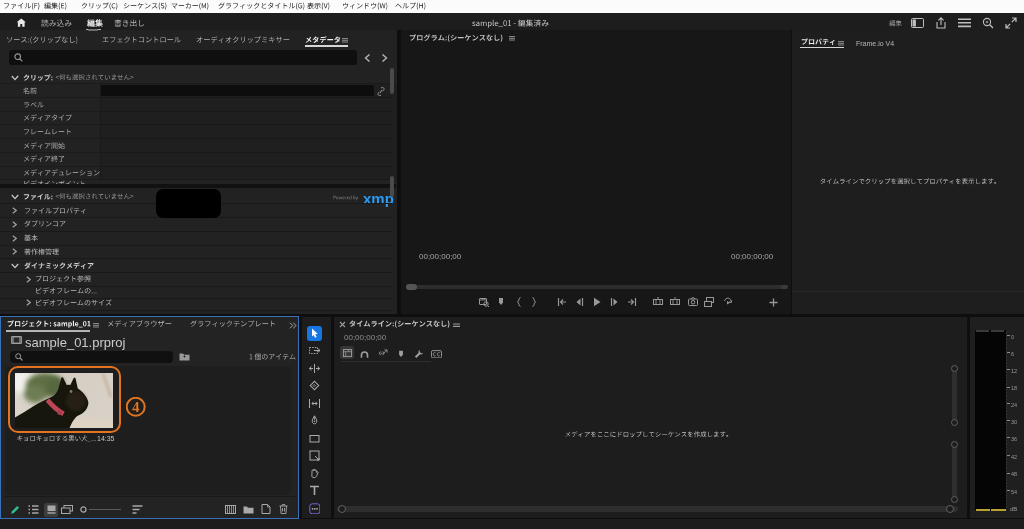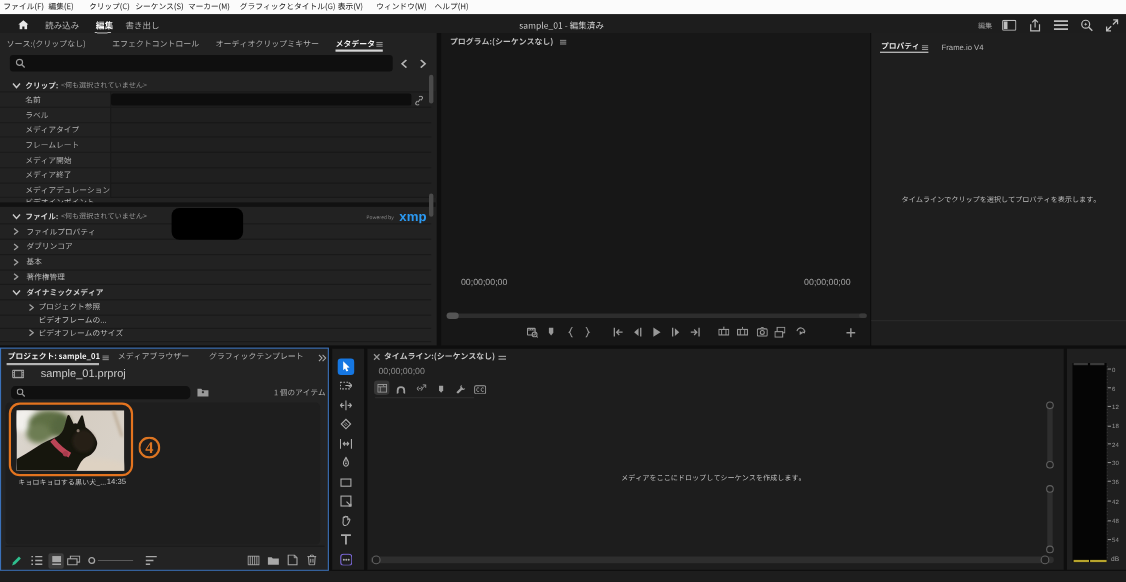--- a/index.html
+++ b/index.html
@@ -161,21 +161,21 @@
   </svg>
 <svg style="position:absolute;left:23px;top:192.5px;overflow:visible" width="30" height="9" viewBox="0 -6.16 30.27 8.68">
     <path d="M6.2 -4.7 5.5 -5.1C5.3 -5.1 5.1 -5 5 -5C4.6 -5 2.3 -5 1.8 -5C1.5 -5 1.1 -5.1 0.9 -5.1V-4.1C1.1 -4.1 1.4 -4.1 1.7 -4.1C2.3 -4.1 4.6 -4.1 5 -4.1C4.9 -3.5 4.6 -2.8 4.2 -2.2C3.6 -1.5 2.8 -0.9 1.4 -0.5L2.2 0.3C3.5 -0.1 4.4 -0.8 5 -1.6C5.6 -2.4 5.9 -3.5 6.1 -4.2C6.1 -4.3 6.2 -4.5 6.2 -4.7Z M13.2 -3.5 12.7 -4C12.6 -3.9 12.3 -3.9 12.1 -3.9C11.8 -3.9 9.2 -3.9 8.9 -3.9C8.7 -3.9 8.4 -3.9 8.2 -4V-3.1C8.4 -3.1 8.7 -3.1 8.9 -3.1C9.2 -3.1 11.6 -3.1 11.9 -3.1C11.8 -2.8 11.3 -2.3 10.9 -2L11.6 -1.6C12.1 -1.9 12.8 -2.8 13 -3.2C13.1 -3.3 13.2 -3.4 13.2 -3.5ZM10.8 -2.8H9.9C9.9 -2.6 9.9 -2.4 9.9 -2.3C9.9 -1.4 9.8 -0.8 9 -0.2C8.8 -0.1 8.6 0 8.4 0.1L9.1 0.7C10.8 -0.2 10.8 -1.4 10.8 -2.8Z M14.4 -2.7 14.9 -1.8C15.7 -2.1 16.6 -2.5 17.3 -2.8V-0.6C17.3 -0.3 17.3 0.1 17.3 0.3H18.4C18.4 0.1 18.3 -0.3 18.3 -0.6V-3.4C19 -3.9 19.7 -4.4 20.2 -5L19.5 -5.7C19 -5.1 18.2 -4.4 17.5 -4C16.7 -3.5 15.7 -3 14.4 -2.7Z M24.5 -0.2 25.1 0.3C25.2 0.3 25.3 0.2 25.4 0.1C26.2 -0.3 27.2 -1 27.8 -1.8L27.2 -2.6C26.8 -1.9 26.1 -1.3 25.5 -1.1C25.5 -1.5 25.5 -4.2 25.5 -4.7C25.5 -5.1 25.6 -5.3 25.6 -5.4H24.5C24.5 -5.3 24.6 -5.1 24.6 -4.8C24.6 -4.2 24.6 -1 24.6 -0.7C24.6 -0.5 24.5 -0.3 24.5 -0.2ZM21.3 -0.3 22.1 0.3C22.7 -0.2 23.2 -0.9 23.4 -1.7C23.6 -2.4 23.6 -3.9 23.6 -4.7C23.6 -5 23.6 -5.3 23.6 -5.3H22.6C22.7 -5.2 22.7 -5 22.7 -4.7C22.7 -3.9 22.7 -2.5 22.5 -1.9C22.3 -1.3 21.9 -0.7 21.3 -0.3Z M29.1 -2.6C29.5 -2.6 29.8 -2.8 29.8 -3.2C29.8 -3.6 29.5 -3.9 29.1 -3.9C28.8 -3.9 28.5 -3.6 28.5 -3.2C28.5 -2.8 28.8 -2.6 29.1 -2.6ZM29.1 0.1C29.5 0.1 29.8 -0.2 29.8 -0.6C29.8 -1 29.5 -1.2 29.1 -1.2C28.8 -1.2 28.5 -1 28.5 -0.6C28.5 -0.2 28.8 0.1 29.1 0.1Z" fill="#d8d8d8"></path>
   </svg>
 <svg style="position:absolute;left:54px;top:193px;overflow:visible" width="81" height="8" viewBox="0 -5.90 81.14 8.31">
     <path d="M3.5 -1V-1.5L1.9 -2.1L0.9 -2.5V-2.5L1.9 -2.9L3.5 -3.5V-4L0.3 -2.7V-2.2Z M6 -5V-4.5H9.2V-0.2C9.2 -0 9.1 0 9 0C8.8 0 8.3 0 7.8 0C7.9 0.2 8 0.4 8 0.5C8.6 0.5 9.1 0.5 9.3 0.4C9.6 0.4 9.7 0.2 9.7 -0.2V-4.5H10.2V-5ZM6.7 -3.1H7.8V-1.7H6.7ZM6.2 -3.6V-0.8H6.7V-1.2H8.3V-3.6ZM5.5 -5.6C5.2 -4.6 4.6 -3.6 4 -3C4.1 -2.9 4.2 -2.6 4.3 -2.5C4.5 -2.7 4.7 -3 4.9 -3.3V0.5H5.4V-4.1C5.6 -4.6 5.8 -5 6 -5.5Z M11.1 -2.7 11 -2.2C11.5 -2.1 11.9 -2 12.4 -2C12.4 -1.6 12.4 -1.4 12.4 -1.2C12.4 -0.1 13.1 0.3 14 0.3C15.4 0.3 16.2 -0.3 16.2 -1.3C16.2 -1.9 16 -2.3 15.6 -2.8L15 -2.7C15.5 -2.3 15.7 -1.8 15.7 -1.4C15.7 -0.7 15.1 -0.2 14 -0.2C13.3 -0.2 12.9 -0.6 12.9 -1.3C12.9 -1.4 12.9 -1.7 13 -1.9H13.2C13.6 -1.9 14.1 -1.9 14.5 -2L14.5 -2.5C14 -2.4 13.6 -2.4 13.1 -2.4H13L13.1 -3.6H13.2C13.7 -3.6 14.1 -3.7 14.6 -3.7L14.6 -4.2C14.2 -4.1 13.7 -4.1 13.2 -4.1L13.3 -4.8C13.3 -4.9 13.3 -5.1 13.4 -5.3L12.8 -5.3C12.8 -5.2 12.8 -5.1 12.8 -4.8L12.7 -4.1C12.2 -4.2 11.7 -4.2 11.2 -4.4L11.2 -3.9C11.6 -3.8 12.2 -3.7 12.6 -3.7L12.5 -2.4C12 -2.5 11.5 -2.6 11.1 -2.7Z M17.5 -5.2C17.8 -4.9 18.3 -4.4 18.5 -4.1L18.9 -4.3C18.7 -4.7 18.2 -5.2 17.8 -5.5ZM21.7 -1.1C22.1 -0.8 22.6 -0.5 22.9 -0.3L23.4 -0.5C23.1 -0.7 22.5 -1.1 22 -1.3ZM20.4 -1.3C20.1 -1 19.6 -0.8 19.2 -0.6C19.3 -0.5 19.5 -0.4 19.6 -0.3C20 -0.5 20.5 -0.8 20.9 -1.1ZM18.7 -3H17.4V-2.5H18.2V-0.8C17.9 -0.5 17.6 -0.2 17.3 0L17.6 0.5C17.9 0.2 18.2 -0.1 18.5 -0.4C18.9 0.1 19.6 0.4 20.4 0.4C21.2 0.4 22.7 0.4 23.4 0.4C23.5 0.2 23.5 0 23.6 -0.1C22.8 -0 21.2 -0 20.4 -0C19.6 -0.1 19 -0.3 18.7 -0.8ZM21.8 -3.3V-2.8H20.7V-3.3H20.2V-2.8H19.2V-2.4H20.2V-1.8H19V-1.4H23.5V-1.8H22.3V-2.4H23.3V-2.8H22.3V-3.3ZM20.7 -2.4H21.8V-1.8H20.7ZM19.2 -4.6V-3.9C19.2 -3.5 19.4 -3.4 19.9 -3.4C20 -3.4 20.6 -3.4 20.7 -3.4C21.1 -3.4 21.2 -3.5 21.2 -3.9C21.1 -3.9 21 -4 20.9 -4.1C20.8 -3.8 20.8 -3.7 20.7 -3.7C20.5 -3.7 20 -3.7 19.9 -3.7C19.7 -3.7 19.7 -3.8 19.7 -3.9V-4.2H21V-5.4H19.1V-5H20.6V-4.6ZM21.5 -4.6V-3.9C21.5 -3.5 21.6 -3.4 22.1 -3.4C22.2 -3.4 22.9 -3.4 23 -3.4C23.4 -3.4 23.5 -3.5 23.5 -3.9C23.4 -4 23.2 -4 23.2 -4.1C23.1 -3.8 23.1 -3.7 22.9 -3.7C22.8 -3.7 22.3 -3.7 22.1 -3.7C21.9 -3.7 21.9 -3.8 21.9 -3.9V-4.2H23.2V-5.4H21.3V-5H22.8V-4.6Z M26.9 -5.2V-3C26.9 -2 26.8 -0.7 25.9 0.2C26 0.3 26.2 0.4 26.3 0.5C27.1 -0.3 27.3 -1.5 27.4 -2.5H28.2C28.5 -1.1 29 -0 30 0.5C30.1 0.4 30.3 0.2 30.4 0.1C29.5 -0.3 29 -1.3 28.7 -2.5H30V-5.2ZM27.4 -4.8H29.5V-3H27.4ZM24 -2.1 24.2 -1.6 25.1 -1.8V-0.1C25.1 0 25.1 0.1 25 0.1C24.9 0.1 24.6 0.1 24.2 0.1C24.3 0.2 24.3 0.4 24.4 0.5C24.9 0.5 25.2 0.5 25.4 0.4C25.5 0.4 25.6 0.2 25.6 -0.1V-2L26.6 -2.2L26.5 -2.7L25.6 -2.4V-3.8H26.5V-4.3H25.6V-5.6H25.1V-4.3H24.1V-3.8H25.1V-2.3Z M32.6 -2.1 32.1 -2.2C31.9 -1.8 31.8 -1.5 31.8 -1.1C31.8 -0.2 32.6 0.3 33.8 0.3C34.6 0.3 35.2 0.2 35.6 0.1L35.6 -0.4C35.1 -0.3 34.6 -0.2 33.9 -0.2C32.9 -0.2 32.3 -0.5 32.3 -1.2C32.3 -1.5 32.4 -1.8 32.6 -2.1ZM31.6 -4.2 31.6 -3.7C32.6 -3.6 33.6 -3.6 34.4 -3.7C34.6 -3.1 35 -2.5 35.2 -2.2C35 -2.2 34.5 -2.2 34.1 -2.3L34.1 -1.8C34.5 -1.8 35.4 -1.7 35.7 -1.6L36 -2C35.9 -2.1 35.8 -2.2 35.7 -2.4C35.4 -2.7 35.1 -3.2 34.9 -3.7C35.4 -3.8 35.9 -3.9 36.3 -4L36.2 -4.5C35.8 -4.4 35.2 -4.3 34.7 -4.2C34.6 -4.6 34.5 -5 34.4 -5.3L33.9 -5.3C33.9 -5.1 34 -4.9 34 -4.8L34.2 -4.1C33.5 -4.1 32.6 -4.1 31.6 -4.2Z M39.2 -4.8 39.1 -4.2C38.8 -4.1 38.4 -4.1 38.2 -4.1C38 -4.1 37.9 -4.1 37.7 -4.1L37.8 -3.5L39.1 -3.7L39.1 -3C38.7 -2.5 38 -1.5 37.6 -1L37.9 -0.5C38.2 -1 38.7 -1.6 39 -2.1L39 -1.9C39 -1.1 39 -0.8 39 -0.1C39 -0 39 0.1 39 0.3H39.6C39.5 0.1 39.5 -0 39.5 -0.2C39.5 -0.8 39.5 -1.2 39.5 -1.8C39.5 -2 39.5 -2.3 39.5 -2.6C40.1 -3.2 40.9 -3.8 41.5 -3.8C41.8 -3.8 42 -3.7 42 -3.3C42 -2.6 41.8 -1.5 41.8 -0.8C41.8 -0.2 42.1 0 42.5 0C43 0 43.4 -0.2 43.7 -0.5L43.7 -1.1C43.3 -0.7 43 -0.5 42.6 -0.5C42.4 -0.5 42.3 -0.7 42.3 -0.9C42.3 -1.6 42.5 -2.8 42.5 -3.4C42.5 -4 42.2 -4.3 41.6 -4.3C40.9 -4.3 40.1 -3.7 39.6 -3.2L39.6 -3.6C39.7 -3.8 39.8 -3.9 39.9 -4.1L39.7 -4.3L39.7 -4.3C39.7 -4.8 39.8 -5.1 39.8 -5.3L39.2 -5.3C39.2 -5.2 39.2 -5 39.2 -4.8Z M44.5 -4.4 44.5 -3.9C45.3 -4 47 -4.2 47.7 -4.3C47.1 -3.9 46.4 -3 46.4 -2C46.4 -0.5 47.9 0.2 49.1 0.2L49.3 -0.3C48.2 -0.4 47 -0.8 47 -2.1C47 -2.9 47.6 -3.9 48.5 -4.2C48.9 -4.3 49.4 -4.3 49.8 -4.3V-4.9C49.4 -4.9 48.7 -4.8 48 -4.8C46.8 -4.7 45.5 -4.5 45.1 -4.5C45 -4.5 44.7 -4.5 44.5 -4.4Z M52.1 -4.7 51.5 -4.7C51.5 -4.5 51.5 -4.2 51.5 -4.1C51.5 -3.7 51.5 -2.9 51.6 -2.3C51.8 -0.6 52.4 0.1 53 0.1C53.5 0.1 53.9 -0.3 54.3 -1.5L53.8 -1.9C53.7 -1.3 53.4 -0.6 53 -0.6C52.5 -0.6 52.2 -1.3 52.1 -2.4C52.1 -3 52.1 -3.6 52.1 -4C52.1 -4.2 52.1 -4.5 52.1 -4.7ZM55.6 -4.5 55.1 -4.3C55.7 -3.5 56.1 -2.2 56.2 -0.9L56.8 -1.2C56.7 -2.3 56.2 -3.7 55.6 -4.5Z M60.7 -1.2 60.7 -0.7C60.7 -0.3 60.3 -0.2 60 -0.2C59.3 -0.2 59 -0.4 59 -0.7C59 -1 59.4 -1.3 60 -1.3C60.2 -1.3 60.5 -1.2 60.7 -1.2ZM58.6 -3.2 58.6 -2.7C59 -2.6 59.8 -2.6 60.2 -2.6H60.6L60.6 -1.7C60.5 -1.7 60.3 -1.7 60.1 -1.7C59.1 -1.7 58.5 -1.3 58.5 -0.7C58.5 -0 59.1 0.3 60 0.3C60.9 0.3 61.2 -0.2 61.2 -0.6L61.2 -1C61.9 -0.8 62.4 -0.4 62.8 -0L63.1 -0.5C62.7 -0.8 62.1 -1.3 61.2 -1.6L61.1 -2.6C61.8 -2.6 62.3 -2.7 63 -2.7L63 -3.2C62.4 -3.1 61.8 -3.1 61.1 -3.1V-3.1V-4C61.8 -4 62.4 -4.1 62.9 -4.2L62.9 -4.6C62.3 -4.5 61.7 -4.5 61.1 -4.5L61.1 -4.9C61.1 -5.1 61.1 -5.2 61.2 -5.3H60.6C60.6 -5.2 60.6 -5 60.6 -4.9V-4.4H60.3C59.9 -4.4 59 -4.5 58.6 -4.6L58.6 -4.1C59 -4 59.8 -4 60.3 -4H60.6V-3.1V-3H60.2C59.8 -3 59 -3.1 58.6 -3.2Z M64.3 -3.4 64.4 -2.8C64.6 -2.8 64.8 -2.9 65.1 -2.9L65.8 -3C65.8 -2.3 65.8 -1.6 65.8 -1.3C65.8 -0.2 66 0.1 67.5 0.1C68.2 0.1 69 0.1 69.5 0L69.5 -0.6C69 -0.5 68.2 -0.4 67.5 -0.4C66.3 -0.4 66.3 -0.7 66.3 -1.4C66.3 -1.6 66.3 -2.3 66.3 -3C67 -3.1 67.7 -3.2 68.4 -3.2C68.4 -2.8 68.4 -2.4 68.4 -2.1C68.3 -2 68.3 -1.9 68.1 -1.9C68 -1.9 67.7 -2 67.4 -2L67.4 -1.6C67.6 -1.5 68.1 -1.5 68.3 -1.5C68.6 -1.5 68.8 -1.6 68.8 -1.9C68.9 -2.2 68.9 -2.8 68.9 -3.3C69.2 -3.3 69.5 -3.3 69.7 -3.3C69.8 -3.3 70.1 -3.3 70.2 -3.3V-3.8C70 -3.8 69.8 -3.8 69.7 -3.8L68.9 -3.7L68.9 -4.7C68.9 -4.8 69 -5.1 69 -5.2H68.4C68.4 -5.1 68.4 -4.8 68.4 -4.7V-3.7C67.7 -3.6 66.9 -3.6 66.3 -3.5L66.3 -4.4C66.3 -4.6 66.3 -4.8 66.3 -5H65.7C65.8 -4.8 65.8 -4.6 65.8 -4.4L65.8 -3.5L65 -3.4C64.8 -3.4 64.5 -3.4 64.3 -3.4Z M74.4 -5 73.8 -5.2C73.7 -5 73.6 -4.9 73.5 -4.7C73.2 -4 71.7 -1.3 71.2 0.1L71.8 0.3C71.9 -0.1 72.2 -0.9 72.4 -1.3C72.6 -1.8 73.1 -2.3 73.7 -2.3C74 -2.3 74.2 -2.2 74.2 -1.9C74.2 -1.5 74.2 -1 74.2 -0.6C74.2 -0.2 74.5 0.2 75.2 0.2C76.1 0.2 76.7 -0.5 77.1 -1.6L76.6 -1.9C76.4 -1.2 76 -0.3 75.3 -0.3C75 -0.3 74.7 -0.4 74.7 -0.8C74.7 -1.1 74.7 -1.6 74.7 -2C74.7 -2.6 74.3 -2.8 73.9 -2.8C73.6 -2.8 73.2 -2.7 72.9 -2.4C73.3 -3.1 73.9 -4.2 74.2 -4.6C74.2 -4.8 74.3 -4.9 74.4 -5Z M77.7 -1 80.9 -2.2V-2.7L77.7 -4V-3.5L79.3 -2.9L80.3 -2.5V-2.5L79.3 -2.1L77.7 -1.5Z" fill="#999999"></path>
   </svg>
 <svg style="position:absolute;left:333px;top:195px;overflow:visible" width="25" height="6" viewBox="0 -3.96 24.84 5.58">
     <path d="M0.5 0H0.9V-1.3H1.4C2.1 -1.3 2.6 -1.6 2.6 -2.3C2.6 -3.1 2.1 -3.3 1.4 -3.3H0.5ZM0.9 -1.7V-3H1.3C1.9 -3 2.2 -2.8 2.2 -2.3C2.2 -1.9 1.9 -1.7 1.4 -1.7Z M4.2 0.1C4.8 0.1 5.3 -0.4 5.3 -1.2C5.3 -2 4.8 -2.5 4.2 -2.5C3.6 -2.5 3.1 -2 3.1 -1.2C3.1 -0.4 3.6 0.1 4.2 0.1ZM4.2 -0.3C3.8 -0.3 3.5 -0.7 3.5 -1.2C3.5 -1.8 3.8 -2.2 4.2 -2.2C4.6 -2.2 4.9 -1.8 4.9 -1.2C4.9 -0.7 4.6 -0.3 4.2 -0.3Z M6.4 0H6.9L7.2 -1.3C7.3 -1.5 7.3 -1.8 7.4 -2H7.4C7.4 -1.8 7.5 -1.5 7.6 -1.3L7.9 0H8.4L9.1 -2.4H8.7L8.3 -1C8.3 -0.8 8.2 -0.6 8.2 -0.4H8.1C8.1 -0.6 8 -0.8 8 -1L7.6 -2.4H7.2L6.8 -1C6.8 -0.8 6.7 -0.6 6.6 -0.4H6.6C6.6 -0.6 6.5 -0.8 6.5 -1L6.1 -2.4H5.7Z M10.6 0.1C10.9 0.1 11.2 -0 11.4 -0.2L11.2 -0.5C11.1 -0.3 10.9 -0.3 10.6 -0.3C10.2 -0.3 9.9 -0.6 9.8 -1.1H11.5C11.5 -1.2 11.5 -1.3 11.5 -1.4C11.5 -2.1 11.1 -2.5 10.5 -2.5C10 -2.5 9.4 -2 9.4 -1.2C9.4 -0.4 9.9 0.1 10.6 0.1ZM9.8 -1.4C9.9 -1.9 10.2 -2.2 10.5 -2.2C10.9 -2.2 11.1 -1.9 11.1 -1.4Z M12.1 0H12.5V-1.6C12.7 -2 12.9 -2.1 13.1 -2.1C13.2 -2.1 13.3 -2.1 13.4 -2.1L13.4 -2.5C13.4 -2.5 13.3 -2.5 13.2 -2.5C12.9 -2.5 12.6 -2.3 12.5 -2H12.5L12.4 -2.4H12.1Z M14.8 0.1C15.2 0.1 15.4 -0 15.6 -0.2L15.5 -0.5C15.3 -0.3 15.1 -0.3 14.9 -0.3C14.4 -0.3 14.1 -0.6 14.1 -1.1H15.7C15.7 -1.2 15.7 -1.3 15.7 -1.4C15.7 -2.1 15.4 -2.5 14.8 -2.5C14.2 -2.5 13.7 -2 13.7 -1.2C13.7 -0.4 14.2 0.1 14.8 0.1ZM14.1 -1.4C14.1 -1.9 14.4 -2.2 14.8 -2.2C15.1 -2.2 15.4 -1.9 15.4 -1.4Z M17.2 0.1C17.5 0.1 17.7 -0.1 17.9 -0.3H17.9L18 0H18.3V-3.6H17.9V-2.6L17.9 -2.2C17.7 -2.4 17.5 -2.5 17.2 -2.5C16.7 -2.5 16.2 -2 16.2 -1.2C16.2 -0.4 16.6 0.1 17.2 0.1ZM17.3 -0.3C16.8 -0.3 16.6 -0.6 16.6 -1.2C16.6 -1.8 16.9 -2.2 17.3 -2.2C17.5 -2.2 17.7 -2.1 17.9 -1.9V-0.6C17.7 -0.4 17.5 -0.3 17.3 -0.3Z M21.2 0.1C21.8 0.1 22.3 -0.4 22.3 -1.3C22.3 -2 21.9 -2.5 21.3 -2.5C21 -2.5 20.7 -2.4 20.5 -2.2L20.5 -2.6V-3.6H20.1V0H20.5L20.5 -0.3H20.5C20.7 -0.1 21 0.1 21.2 0.1ZM21.1 -0.3C21 -0.3 20.8 -0.4 20.5 -0.5V-1.8C20.8 -2 21 -2.2 21.2 -2.2C21.7 -2.2 21.8 -1.8 21.8 -1.3C21.8 -0.7 21.5 -0.3 21.1 -0.3Z M22.9 1.1C23.4 1.1 23.7 0.7 23.9 0.2L24.8 -2.4H24.4L23.9 -1.1C23.9 -0.9 23.8 -0.6 23.7 -0.4H23.7C23.6 -0.6 23.6 -0.9 23.5 -1.1L23 -2.4H22.6L23.5 0L23.5 0.2C23.4 0.5 23.2 0.7 22.9 0.7C22.9 0.7 22.8 0.7 22.7 0.7L22.7 1C22.7 1 22.8 1.1 22.9 1.1Z" fill="#8a8a8a"></path>
   </svg>
-<div style="position:absolute;left:363px;top:190.5px;font-size:12px;color:#2b9af3;font-weight:700;white-space:nowrap;line-height:1">xmp</div>
+<div style="position:absolute;left:363px;top:190.5px;font-size:15px;color:#2b9af3;font-weight:700;white-space:nowrap;line-height:1">xmp</div>
 <svg class="abs" style="left:12px;top:207.10000000000002px" width="5" height="7" viewBox="0 0 5 7">
 <path d="M0.8 0.8 L4.2 3.5 L0.8 6.2" fill="none" stroke="#a0a0a0" stroke-width="1.2"></path>
   </svg>
 <svg style="position:absolute;left:24px;top:206.70000000000002px;overflow:visible" width="63" height="9" viewBox="0 -6.16 63.00 8.68">
     <path d="M6 -4.7 5.6 -4.9C5.5 -4.9 5.3 -4.9 5.2 -4.9C4.9 -4.9 2.1 -4.9 1.7 -4.9C1.5 -4.9 1.2 -4.9 1 -4.9V-4.3C1.2 -4.3 1.4 -4.3 1.7 -4.3C2.1 -4.3 4.9 -4.3 5.3 -4.3C5.2 -3.7 4.9 -2.7 4.4 -2.1C3.8 -1.3 3 -0.7 1.6 -0.4L2.1 0.2C3.4 -0.3 4.2 -0.9 4.9 -1.7C5.4 -2.4 5.8 -3.6 5.9 -4.3C6 -4.4 6 -4.6 6 -4.7Z M13.1 -3.5 12.7 -3.8C12.6 -3.8 12.5 -3.8 12.4 -3.8C12 -3.8 9.2 -3.8 8.9 -3.8C8.7 -3.8 8.4 -3.8 8.2 -3.8V-3.3C8.5 -3.3 8.7 -3.3 8.9 -3.3C9.2 -3.3 11.9 -3.3 12.2 -3.3C12 -2.9 11.5 -2.3 11 -2L11.5 -1.7C12.1 -2.1 12.7 -3 12.9 -3.3C12.9 -3.4 13 -3.5 13.1 -3.5ZM10.7 -2.8H10.1C10.1 -2.7 10.1 -2.5 10.1 -2.4C10.1 -1.5 10 -0.7 9.1 -0.1C8.9 0 8.7 0.1 8.6 0.2L9.1 0.6C10.5 -0.3 10.7 -1.3 10.7 -2.8Z M14.6 -2.5 14.9 -2C15.9 -2.3 16.8 -2.7 17.5 -3.1V-0.5C17.5 -0.3 17.5 0.1 17.5 0.2H18.2C18.2 0.1 18.2 -0.3 18.2 -0.5V-3.5C18.9 -4 19.5 -4.5 20 -5L19.6 -5.5C19.1 -4.9 18.4 -4.3 17.7 -3.8C16.9 -3.3 15.8 -2.9 14.6 -2.5Z M24.7 -0.1 25 0.2C25.1 0.1 25.2 0.1 25.3 0C26.1 -0.4 27.1 -1.1 27.7 -1.9L27.3 -2.4C26.8 -1.6 25.9 -1 25.3 -0.7C25.3 -0.9 25.3 -4.3 25.3 -4.7C25.3 -5 25.3 -5.2 25.3 -5.2H24.7C24.7 -5.2 24.7 -5 24.7 -4.7C24.7 -4.3 24.7 -0.9 24.7 -0.5C24.7 -0.4 24.7 -0.3 24.7 -0.1ZM21.5 -0.2 22 0.2C22.6 -0.3 23 -1 23.2 -1.8C23.4 -2.5 23.4 -3.9 23.4 -4.7C23.4 -4.9 23.5 -5.1 23.5 -5.2H22.8C22.9 -5.1 22.9 -4.9 22.9 -4.7C22.9 -3.9 22.9 -2.5 22.7 -1.9C22.5 -1.2 22.1 -0.6 21.5 -0.2Z M33.6 -5C33.6 -5.3 33.8 -5.5 34.1 -5.5C34.4 -5.5 34.6 -5.3 34.6 -5C34.6 -4.8 34.4 -4.6 34.1 -4.6C33.8 -4.6 33.6 -4.8 33.6 -5ZM33.3 -5C33.3 -4.9 33.3 -4.9 33.3 -4.8L33.1 -4.8C32.8 -4.8 30 -4.8 29.6 -4.8C29.4 -4.8 29.1 -4.8 28.9 -4.8V-4.2C29.1 -4.2 29.3 -4.2 29.6 -4.2C30 -4.2 32.8 -4.2 33.2 -4.2C33.1 -3.6 32.8 -2.6 32.3 -2C31.7 -1.2 30.9 -0.6 29.5 -0.3L30 0.2C31.3 -0.2 32.1 -0.8 32.8 -1.6C33.3 -2.3 33.7 -3.5 33.8 -4.2L33.8 -4.3C33.9 -4.3 34 -4.2 34.1 -4.2C34.5 -4.2 34.9 -4.6 34.9 -5C34.9 -5.5 34.5 -5.8 34.1 -5.8C33.7 -5.8 33.3 -5.5 33.3 -5Z M36 -4.8C36 -4.6 36 -4.4 36 -4.2C36 -4 36 -1.1 36 -0.8C36 -0.6 36 -0 36 0H36.6L36.6 -0.4H40.4L40.4 0H41C41 -0 41 -0.6 41 -0.8C41 -1.1 41 -3.9 41 -4.2C41 -4.4 41 -4.6 41 -4.8C40.8 -4.8 40.6 -4.8 40.4 -4.8C40.1 -4.8 37 -4.8 36.6 -4.8C36.5 -4.8 36.3 -4.8 36 -4.8ZM36.6 -0.9V-4.2H40.4V-0.9Z M47.5 -4.9C47.5 -5.1 47.7 -5.3 47.9 -5.3C48.2 -5.3 48.4 -5.1 48.4 -4.9C48.4 -4.6 48.2 -4.4 47.9 -4.4C47.7 -4.4 47.5 -4.6 47.5 -4.9ZM47.2 -4.9C47.2 -4.4 47.5 -4.1 47.9 -4.1C48.4 -4.1 48.7 -4.4 48.7 -4.9C48.7 -5.3 48.4 -5.7 47.9 -5.7C47.5 -5.7 47.2 -5.3 47.2 -4.9ZM43.5 -2.1C43.3 -1.5 42.9 -0.8 42.4 -0.2L43 0C43.4 -0.5 43.8 -1.2 44.1 -1.9C44.4 -2.6 44.6 -3.6 44.7 -4.1C44.7 -4.2 44.8 -4.4 44.8 -4.6L44.2 -4.7C44.1 -3.9 43.8 -2.8 43.5 -2.1ZM47 -2.4C47.3 -1.6 47.6 -0.7 47.8 0L48.4 -0.2C48.2 -0.8 47.8 -1.9 47.5 -2.6C47.2 -3.3 46.8 -4.3 46.5 -4.8L46 -4.6C46.3 -4.1 46.7 -3.1 47 -2.4Z M50.5 -5.2V-4.6C50.7 -4.6 50.9 -4.6 51.1 -4.6C51.5 -4.6 53.6 -4.6 54 -4.6C54.2 -4.6 54.4 -4.6 54.6 -4.6V-5.2C54.4 -5.2 54.2 -5.1 54 -5.1C53.6 -5.1 51.5 -5.1 51.1 -5.1C50.9 -5.1 50.7 -5.2 50.5 -5.2ZM49.7 -3.4V-2.8C49.9 -2.9 50.1 -2.9 50.3 -2.9H52.4C52.4 -2.2 52.3 -1.6 52 -1.1C51.7 -0.7 51.2 -0.3 50.6 -0L51.2 0.3C51.8 0 52.3 -0.5 52.5 -0.9C52.8 -1.5 52.9 -2.1 53 -2.9H54.9C55 -2.9 55.3 -2.8 55.4 -2.8V-3.4C55.2 -3.4 55 -3.4 54.9 -3.4C54.5 -3.4 50.7 -3.4 50.3 -3.4C50.1 -3.4 49.9 -3.4 49.7 -3.4Z M56.9 -1.8 57.1 -1.3C57.9 -1.5 58.7 -1.9 59.3 -2.2V-0.1C59.3 0.1 59.3 0.4 59.3 0.5H59.9C59.9 0.4 59.9 0.1 59.9 -0.1V-2.6C60.5 -3 61.1 -3.5 61.5 -3.9L61 -4.3C60.7 -3.8 60 -3.3 59.4 -2.9C58.8 -2.5 57.8 -2 56.9 -1.8Z" fill="#c0c0c0"></path>
   </svg>
 <div style="position:absolute;left:0px;top:217.20000000000002px;width:392px;height:1px;background:#191919;"></div>
 <svg class="abs" style="left:12px;top:220.8px" width="5" height="7" viewBox="0 0 5 7">
 <path d="M0.8 0.8 L4.2 3.5 L0.8 6.2" fill="none" stroke="#a0a0a0" stroke-width="1.2"></path>
   </svg>
@@ -329,21 +329,21 @@
     <path d="M5.5 -5.8 5.1 -5.6C5.3 -5.3 5.6 -4.9 5.7 -4.6L6.1 -4.8C5.9 -5.1 5.7 -5.5 5.5 -5.8ZM6.3 -6 5.9 -5.9C6.1 -5.6 6.4 -5.2 6.5 -4.9L6.9 -5.1C6.8 -5.3 6.5 -5.8 6.3 -6ZM3.6 -5.4 2.9 -5.6C2.9 -5.5 2.8 -5.2 2.7 -5.1C2.4 -4.4 1.7 -3.4 0.4 -2.6L0.9 -2.3C1.7 -2.8 2.3 -3.4 2.8 -4H5.2C5 -3.4 4.6 -2.4 4 -1.8C3.4 -1 2.5 -0.4 1.2 0L1.7 0.5C3 -0 3.9 -0.7 4.5 -1.5C5.2 -2.2 5.6 -3.2 5.8 -3.9C5.9 -4.1 5.9 -4.2 6 -4.3L5.5 -4.6C5.4 -4.6 5.2 -4.6 5 -4.6H3.1L3.3 -4.9C3.3 -5 3.5 -5.2 3.6 -5.4Z M8.9 -5.4V-4.8C9.1 -4.8 9.3 -4.8 9.5 -4.8C9.9 -4.8 11.9 -4.8 12.3 -4.8C12.6 -4.8 12.8 -4.8 13 -4.8V-5.4C12.8 -5.3 12.6 -5.3 12.3 -5.3C11.9 -5.3 9.9 -5.3 9.5 -5.3C9.3 -5.3 9.1 -5.3 8.9 -5.4ZM13.5 -3.5 13.1 -3.7C13 -3.7 12.9 -3.7 12.7 -3.7C12.3 -3.7 9.3 -3.7 8.9 -3.7C8.7 -3.7 8.5 -3.7 8.2 -3.7V-3.1C8.5 -3.1 8.7 -3.1 8.9 -3.1C9.4 -3.1 12.4 -3.1 12.7 -3.1C12.6 -2.6 12.3 -2 11.9 -1.5C11.3 -0.9 10.4 -0.4 9.4 -0.2L9.8 0.3C10.7 0 11.6 -0.4 12.4 -1.2C12.9 -1.8 13.2 -2.5 13.4 -3.3C13.4 -3.3 13.5 -3.4 13.5 -3.5Z M20.6 -4.8 20.2 -5.1C20 -5 19.9 -5 19.8 -5C19.4 -5 16.6 -5 16.2 -5C15.9 -5 15.6 -5.1 15.4 -5.1V-4.4C15.6 -4.4 15.9 -4.5 16.2 -4.5C16.6 -4.5 19.4 -4.5 19.8 -4.5C19.7 -3.8 19.4 -2.8 18.9 -2.1C18.3 -1.3 17.5 -0.7 16.1 -0.4L16.6 0.2C17.9 -0.3 18.8 -0.9 19.4 -1.8C20 -2.5 20.3 -3.7 20.5 -4.4C20.5 -4.6 20.5 -4.7 20.6 -4.8Z M22.5 -1.9 22.8 -1.3C23.6 -1.6 24.4 -2 25 -2.3V-0.1C25 0.2 25 0.4 25 0.6H25.6C25.6 0.4 25.6 0.2 25.6 -0.1V-2.6C26.3 -3.1 26.9 -3.6 27.2 -4L26.8 -4.4C26.4 -4 25.8 -3.4 25.1 -2.9C24.5 -2.6 23.4 -2.1 22.5 -1.9Z M32.3 -4.1 31.8 -4C31.9 -3.6 32.2 -2.7 32.3 -2.4L32.8 -2.6C32.8 -2.9 32.4 -3.9 32.3 -4.1ZM34.9 -3.7 34.3 -3.9C34.2 -3 33.8 -2.1 33.3 -1.5C32.7 -0.7 31.8 -0.2 30.9 0.1L31.4 0.5C32.2 0.2 33.1 -0.3 33.8 -1.2C34.3 -1.8 34.6 -2.6 34.8 -3.4C34.8 -3.5 34.8 -3.6 34.9 -3.7ZM30.6 -3.8 30.1 -3.6C30.2 -3.3 30.6 -2.3 30.7 -2L31.3 -2.2C31.1 -2.5 30.8 -3.5 30.6 -3.8Z M39.9 -5.6 39.2 -5.8C39.2 -5.6 39 -5.4 39 -5.2C38.7 -4.6 38 -3.5 36.7 -2.8L37.2 -2.4C38 -3 38.6 -3.6 39 -4.2H41.5C41.3 -3.5 40.9 -2.6 40.3 -2C39.7 -1.2 38.8 -0.5 37.4 -0.2L38 0.3C39.3 -0.2 40.2 -0.8 40.8 -1.6C41.5 -2.4 41.9 -3.4 42.1 -4.1C42.1 -4.2 42.2 -4.4 42.3 -4.5L41.8 -4.8C41.7 -4.7 41.5 -4.7 41.3 -4.7H39.4L39.5 -5C39.6 -5.2 39.7 -5.4 39.9 -5.6Z M44.7 -5.3V-4.7C44.9 -4.7 45.2 -4.8 45.4 -4.8C45.8 -4.8 47.9 -4.8 48.3 -4.8C48.5 -4.8 48.8 -4.7 49 -4.7V-5.3C48.8 -5.3 48.5 -5.3 48.3 -5.3C47.9 -5.3 45.8 -5.3 45.4 -5.3C45.2 -5.3 44.9 -5.3 44.7 -5.3ZM43.9 -3.5V-2.9C44.1 -2.9 44.3 -2.9 44.5 -2.9H46.7C46.6 -2.3 46.6 -1.7 46.3 -1.2C46 -0.7 45.5 -0.3 44.9 -0.1L45.4 0.3C46 0 46.6 -0.5 46.8 -1C47.1 -1.5 47.2 -2.2 47.3 -2.9H49.2C49.4 -2.9 49.6 -2.9 49.8 -2.9V-3.5C49.6 -3.5 49.4 -3.5 49.2 -3.5C48.8 -3.5 44.9 -3.5 44.5 -3.5C44.3 -3.5 44.1 -3.5 43.9 -3.5Z M52 -5.3 51.6 -4.8C52.2 -4.5 53.1 -3.7 53.4 -3.3L53.9 -3.8C53.5 -4.2 52.5 -4.9 52 -5.3ZM51.4 -0.5 51.8 0.1C53 -0.1 53.9 -0.5 54.6 -1C55.7 -1.7 56.6 -2.6 57 -3.5L56.7 -4.2C56.3 -3.3 55.4 -2.2 54.3 -1.5C53.6 -1.1 52.7 -0.6 51.4 -0.5Z M63.4 -5.2C63.4 -5.4 63.6 -5.7 63.9 -5.7C64.1 -5.7 64.4 -5.4 64.4 -5.2C64.4 -4.9 64.1 -4.7 63.9 -4.7C63.6 -4.7 63.4 -4.9 63.4 -5.2ZM63.1 -5.2C63.1 -5.1 63.1 -5 63.1 -4.9L62.9 -4.9C62.5 -4.9 59.7 -4.9 59.3 -4.9C59 -4.9 58.7 -5 58.5 -5V-4.3C58.7 -4.3 59 -4.4 59.3 -4.4C59.7 -4.4 62.5 -4.4 62.9 -4.4C62.8 -3.7 62.5 -2.7 62 -2C61.4 -1.2 60.6 -0.6 59.2 -0.3L59.7 0.3C61 -0.2 61.9 -0.8 62.5 -1.7C63.1 -2.4 63.4 -3.6 63.6 -4.3L63.6 -4.4C63.7 -4.4 63.8 -4.4 63.9 -4.4C64.3 -4.4 64.7 -4.7 64.7 -5.2C64.7 -5.6 64.3 -6 63.9 -6C63.4 -6 63.1 -5.6 63.1 -5.2Z M66.4 -0.2 66.8 0.1C66.9 0.1 67 0 67.1 0C68.9 -0.5 70.4 -1.4 71.3 -2.6L71 -3.1C70.1 -1.9 68.4 -1 67.1 -0.6C67.1 -1 67.1 -4 67.1 -4.7C67.1 -4.9 67.1 -5.2 67.1 -5.4H66.4C66.4 -5.2 66.5 -4.9 66.5 -4.7C66.5 -4 66.5 -1 66.5 -0.6C66.5 -0.4 66.4 -0.3 66.4 -0.2Z M72.7 -3.1V-2.4C73 -2.4 73.3 -2.4 73.7 -2.4C74.3 -2.4 77.1 -2.4 77.7 -2.4C78 -2.4 78.3 -2.4 78.5 -2.4V-3.1C78.3 -3.1 78 -3.1 77.7 -3.1C77.1 -3.1 74.3 -3.1 73.7 -3.1C73.3 -3.1 73 -3.1 72.7 -3.1Z M81.6 -0.6C81.6 -0.4 81.6 -0 81.6 0.2H82.3C82.2 -0 82.2 -0.4 82.2 -0.6L82.2 -3C83 -2.8 84.3 -2.3 85.1 -1.9L85.3 -2.5C84.5 -2.8 83.2 -3.4 82.2 -3.7V-4.8C82.2 -5 82.3 -5.3 82.3 -5.6H81.6C81.6 -5.3 81.6 -5 81.6 -4.8C81.6 -4.2 81.6 -1 81.6 -0.6Z" fill="#b5b5b5"></path>
   </svg>
 <svg class="abs" style="left:289px;top:321.5px" width="8" height="7" viewBox="0 0 9 8">
 <path d="M1 0.8 L4.2 4 L1 7.2 M4.8 0.8 L8 4 L4.8 7.2" fill="none" stroke="#a9a9a9" stroke-width="1.1"></path>
   </svg>
 <svg class="abs" style="left:11px;top:336px" width="11" height="8" viewBox="0 0 11 8">
 <rect x="0" y="0" width="11" height="8" rx="1.2" fill="#9f9f9f"></rect>
 <rect x="2.6" y="1.4" width="5.8" height="5.2" fill="#2a2a2a"></rect>
 <path d="M1.3 1.2 V6.8 M9.7 1.2 V6.8" stroke="#2a2a2a" stroke-width="0.9" stroke-dasharray="1.1 1"></path>
   </svg>
-<div style="position:absolute;left:37px;top:336px;font-size:10px;color:#cccccc;font-weight:400;white-space:nowrap;line-height:1">sample_01.prproj</div>
+<div style="position:absolute;left:25px;top:336px;font-size:13px;color:#cccccc;font-weight:400;white-space:nowrap;line-height:1">sample_01.prproj</div>
 <div style="position:absolute;left:10px;top:350.5px;width:163px;height:12px;background:#101010;border-radius:4px;"></div>
 <svg class="abs" style="left:15px;top:353px" width="8" height="8" viewBox="0 0 8 8">
 <circle cx="3.2" cy="3.2" r="2.5" fill="none" stroke="#999" stroke-width="1"></circle>
 <path d="M5.2 5.2 L7.5 7.5" stroke="#999" stroke-width="1.1"></path>
   </svg>
 <svg class="abs" style="left:179px;top:352px" width="11" height="9" viewBox="0 0 11 9">
 <path d="M0.5 1.5 L4 1.5 L5 2.8 L10.5 2.8 L10.5 8.5 L0.5 8.5 Z" fill="#9a9a9a"></path>
 <path d="M4.5 4.5 L6.5 4.5 M5.5 3.5 L5.5 5.5" stroke="#101010" stroke-width="0.8"></path>
   </svg>
 <svg style="position:absolute;left:249px;top:353px;overflow:visible" width="47" height="9" viewBox="0 -6.16 47.45 8.68">

